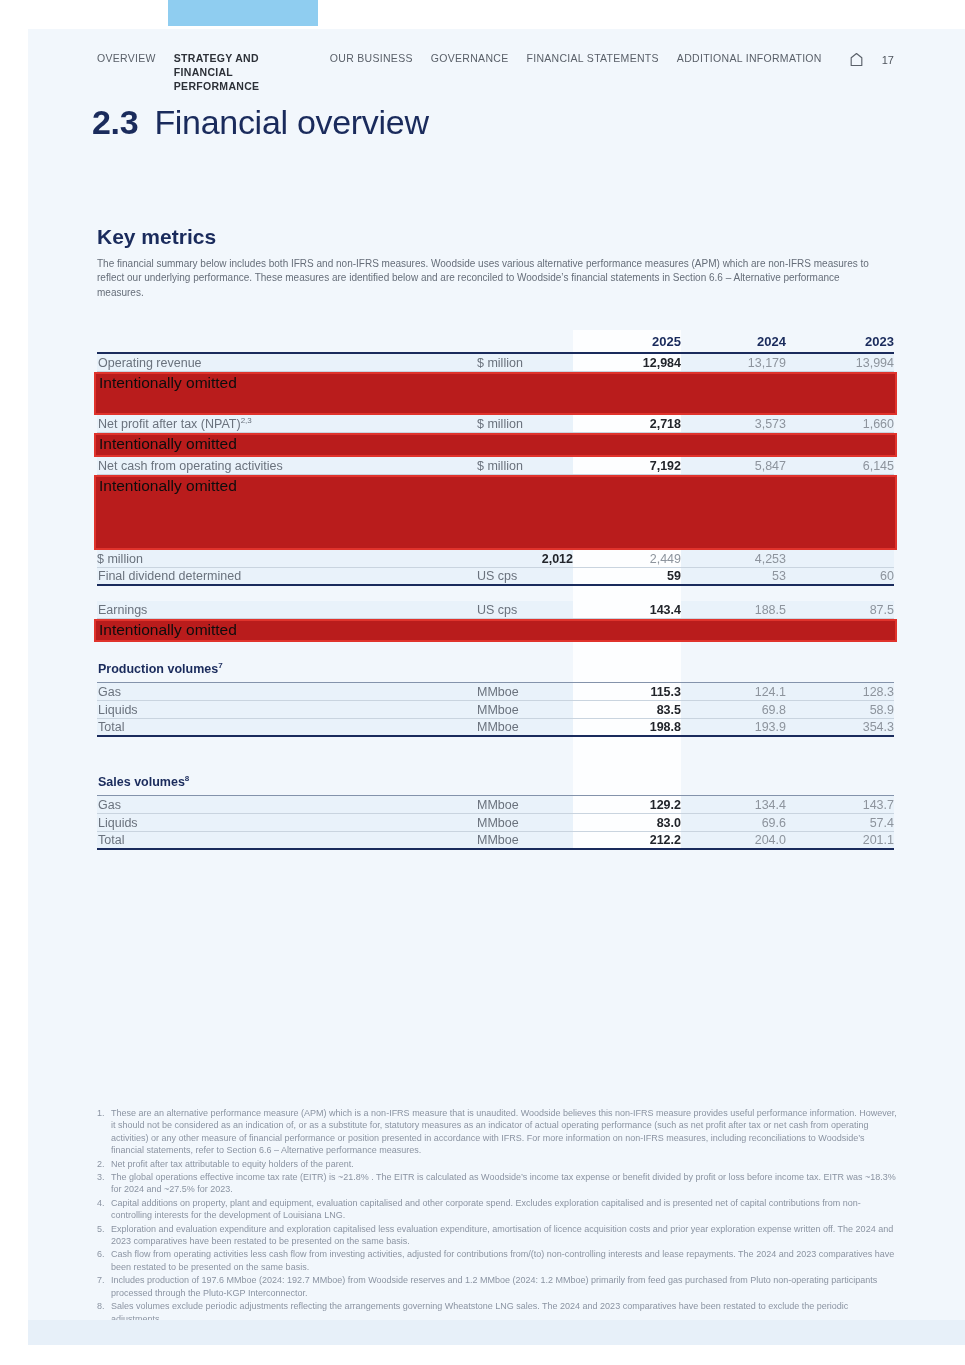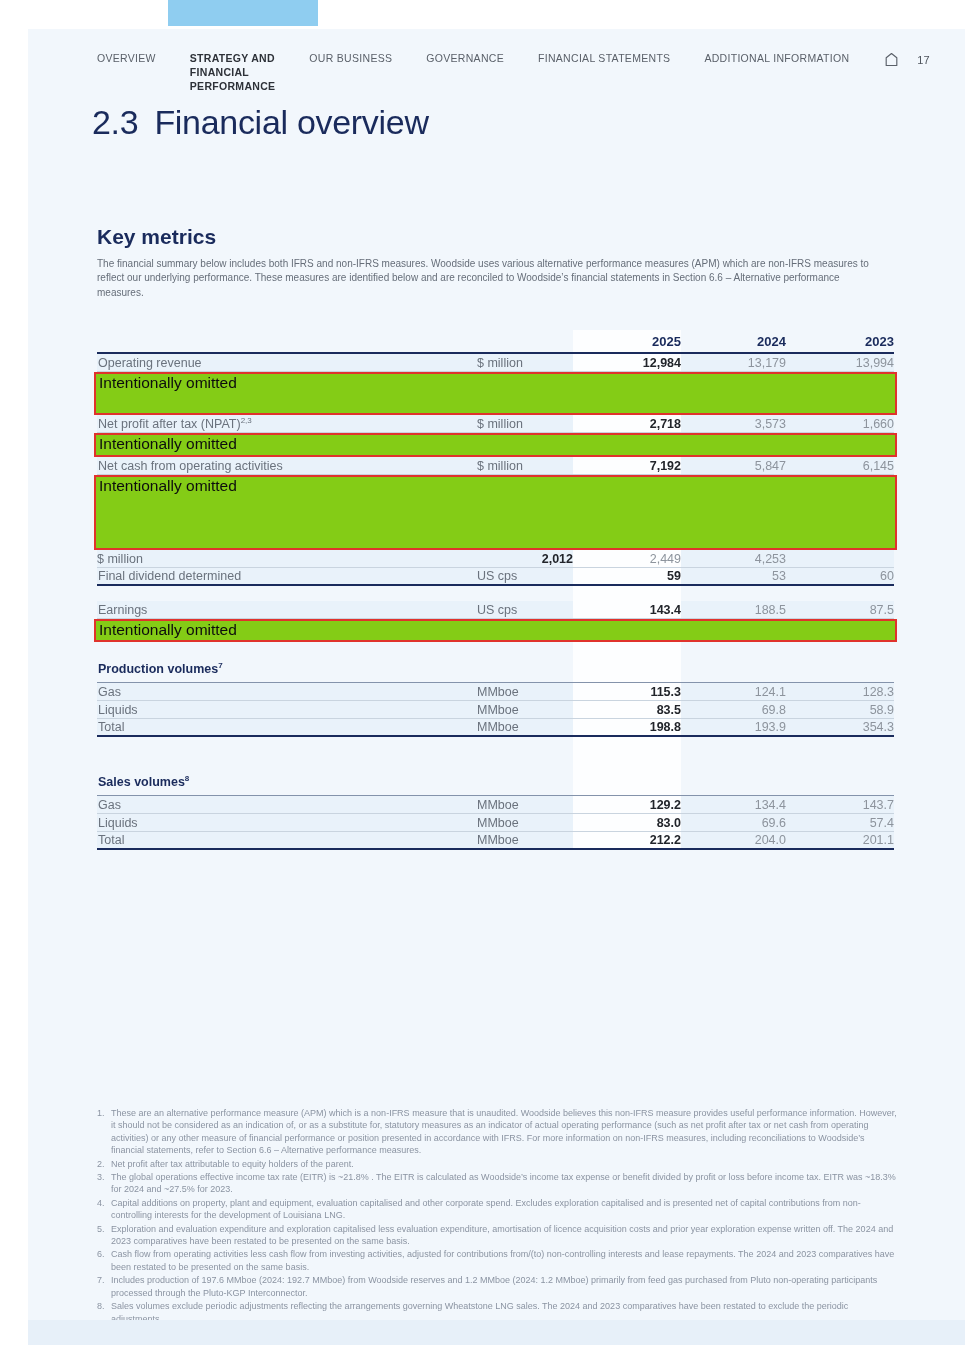--- a/index.html
+++ b/index.html
@@ -6,30 +6,30 @@
   html,body { width:965px; height:1365px; background:#ffffff; overflow:hidden;
               font-family:"Liberation Sans", sans-serif; }
   .canvas { position:relative; width:965px; height:1365px; background:#fff; }
 
   .tab-blue { position:absolute; left:168px; top:0; width:150px; height:26px; background:#8fcdf0; }
 
   .page { position:absolute; left:28px; top:29px; width:937px; height:1316px; background:#f2f7fc; }
   .footer-band { position:absolute; left:0; bottom:0; width:100%; height:25px; background:#e7f0f9; }
 
   
-  .nav { position:absolute; left:69px; top:22px; width:797px; display:flex; align-items:flex-start; gap:34px; }
+  .nav { position:absolute; left:69px; top:22px; width:797px; display:flex; align-items:flex-start; gap:18px; }
   .nav-item { font-size:10.5px; letter-spacing:.3px; color:#5a6069; line-height:1.35; cursor:pointer; white-space:nowrap; }
   .nav-item.active { color:#2d3138; font-weight:bold; max-width:138px; white-space:normal; }
   .nav-right { margin-left:auto; display:flex; align-items:center; gap:17px; }
   .home-ic { width:17px; height:17px; display:block; cursor:pointer; }
   .pageno { font-size:11px; color:#4e545c; }
 
   
   .title { position:absolute; left:64px; top:74px; color:#1a2b5c; font-size:34px; letter-spacing:-.3px; }
-  .title .num { font-weight:normal; margin-right:16px;text-align:center; }
+  .title .num { font-weight:bold; margin-right:16px;text-align:center; }
 
   .h2 { position:absolute; left:69px; top:196px; font-size:21px; font-weight:bold; color:#1a2b5c; }
   .para { position:absolute; left:69px; top:228px; width:790px; font-size:10px; line-height:1.44; color:#666e79; }
 
   
   .tbl { position:absolute; left:69px; top:301px; width:797px; }
   .t-row { display:grid; grid-template-columns:380px 96px 108px 105px 108px; align-items:center; }
   .t-header { height:24px; font-size:13px; font-weight:bold; color:#1a2b5c;
               border-bottom:2px solid #1a2b5c;
               background:linear-gradient(90deg, transparent 0 476px, #fdfeff 476px 584px, transparent 584px 100%); }
@@ -42,21 +42,21 @@
   .t-gap { background:linear-gradient(90deg, transparent 0 476px, #fdfeff 476px 584px, transparent 584px 100%); }
   .c-label { color:#6a727d; padding-left:1px; }
   .t-section .c-label { color:#1a2b5c; }
   .c-unit { color:#6a727d; }
   .c-num { text-align:right; }
   .c-cur { font-weight:bold; color:#22252b; }
   .c-prev { color:#8d949d; }
   .c-head { text-align:right; }
   sup { font-size:8px; vertical-align:super; line-height:0; }
 
-  .omit-box { position:relative; margin:0 -3px; background:#84cc16; border:2px solid #e0332c; }
+  .omit-box { position:relative; margin:0 -3px; background:#b91c1c; border:2px solid #e0332c; }
   .omit-box span { position:absolute; left:3px; top:0px; font-size:15.5px; color:#0d0d0d; }
 
   
   .fnotes { position:absolute; left:69px; top:1078px; width:800px; }
   .fn { display:flex; font-size:9px; line-height:1.38; color:#8b94a2; margin-bottom:1px; }
   .fn .n { width:14px; flex:0 0 14px; }
   .fn .t { flex:1; }
 </style>
 </head>
 <body>

